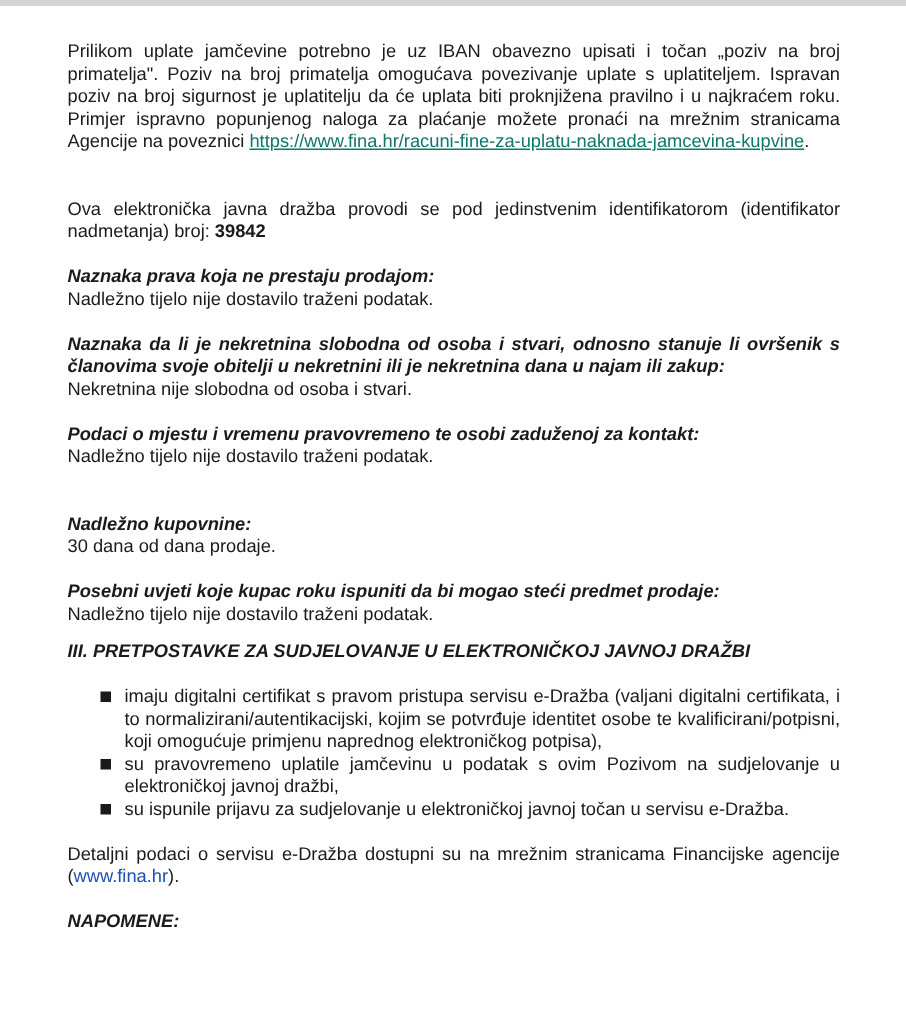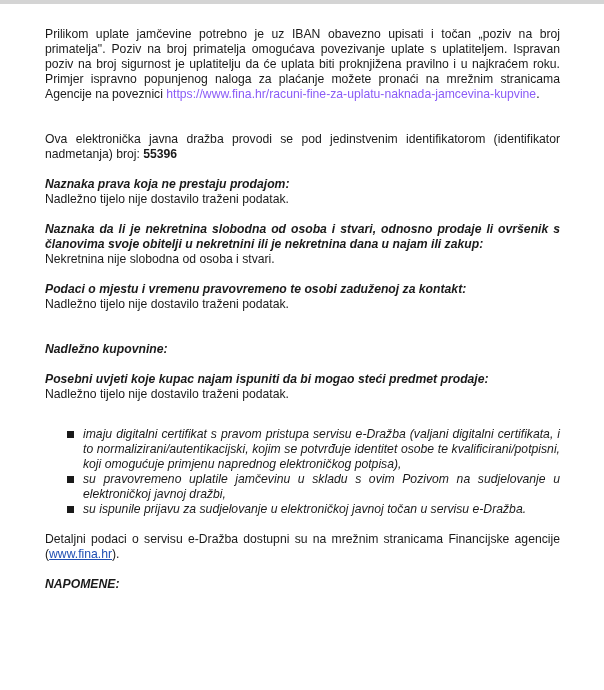--- a/index.html
+++ b/index.html
@@ -9,67 +9,69 @@
     font-family: "Liberation Sans", sans-serif;
     font-size: 12.2px; color: #1a1a1a;
     position: relative;
   }
   .topbar { position: absolute; left: 0; top: 0; width: 604px; height: 4px; background: #d4d4d4; }
   .page { position: absolute; left: 45px; top: 27px; width: 515px; }
   p { margin: 0; line-height: 15px; text-align: justify; }
   .gap { height: 15px; }
   .gap2 { height: 30px; }
   b, .bold { font-weight: bold; }
-  .link-black { color: #8b5cf6; }
-  .link-blue { color: #1f4fb3; text-decoration: underline; }
+  .link-black { color: #0f766e; text-decoration: underline; }
+  .link-blue { color: #1f4fb3; }
   .heading { font-weight: bold; line-height: 15px; font-style: italic; }
-  ul.sq { list-style: none; margin: 0; padding: 0; font-style: italic; }
+  ul.sq { list-style: none; margin: 0; padding: 0; }
   ul.sq li { position: relative; padding-left: 38px; line-height: 15px; text-align: justify; }
   ul.sq li .bullet { position: absolute; left: 22px; top: 4px; width: 7px; height: 7px; background: #1a1a1a; }
 </style>
 </head>
 <body>
 
 <div class="topbar"></div>
 
 <div class="page">
   <p><span>Prilikom uplate jamčevine potrebno je uz IBAN obavezno upisati i točan „poziv na broj primatelja". Poziv na broj primatelja omogućava povezivanje uplate s uplatiteljem. Ispravan poziv na broj sigurnost je uplatitelju da će uplata biti proknjižena pravilno i u najkraćem roku. Primjer ispravno popunjenog naloga za plaćanje možete pronaći na mrežnim stranicama Agencije na poveznici </span><a class="link-black">https://www.fina.hr/racuni-fine-za-uplatu-naknada-jamcevina-kupvine</a><span>.</span></p>
   <div class="gap"></div>
   <div class="gap"></div>
-  <p><span>Ova elektronička javna dražba provodi se pod jedinstvenim identifikatorom (identifikator nadmetanja) broj: </span><b>55396</b></p>
+  <p><span>Ova elektronička javna dražba provodi se pod jedinstvenim identifikatorom (identifikator nadmetanja) broj: </span><b>39842</b></p>
   <div class="gap"></div>
 
   <div>
     <p class="heading">Naznaka prava koja ne prestaju prodajom:</p>
     <p>Nadležno tijelo nije dostavilo traženi podatak.</p>
   </div>
   <div class="gap"></div>
   <div>
-    <p class="heading">Naznaka da li je nekretnina slobodna od osoba i stvari, odnosno prodaje li ovršenik s članovima svoje obitelji u nekretnini ili je nekretnina dana u najam ili zakup:</p>
+    <p class="heading">Naznaka da li je nekretnina slobodna od osoba i stvari, odnosno stanuje li ovršenik s članovima svoje obitelji u nekretnini ili je nekretnina dana u najam ili zakup:</p>
     <p>Nekretnina nije slobodna od osoba i stvari.</p>
   </div>
   <div class="gap"></div>
   <div>
     <p class="heading">Podaci o mjestu i vremenu pravovremeno te osobi zaduženoj za kontakt:</p>
     <p>Nadležno tijelo nije dostavilo traženi podatak.</p>
   </div>
   <div class="gap2"></div>
   <div>
     <p class="heading">Nadležno kupovnine:</p>
+    <p>30 dana od dana prodaje.</p>
   </div>
   <div class="gap"></div>
   <div>
-    <p class="heading">Posebni uvjeti koje kupac najam ispuniti da bi mogao steći predmet prodaje:</p>
+    <p class="heading">Posebni uvjeti koje kupac roku ispuniti da bi mogao steći predmet prodaje:</p>
     <p>Nadležno tijelo nije dostavilo traženi podatak.</p>
   </div>
   <div style="height:10px"></div>
+  <p class="heading">III. PRETPOSTAVKE ZA SUDJELOVANJE U ELEKTRONIČKOJ JAVNOJ DRAŽBI</p>
   <div class="gap"></div>
   <ul class="sq">
     <li><span class="bullet"></span><span>imaju digitalni certifikat s pravom pristupa servisu e-Dražba (valjani digitalni certifikata, i to normalizirani/autentikacijski, kojim se potvrđuje identitet osobe te kvalificirani/potpisni, koji omogućuje primjenu naprednog elektroničkog potpisa),</span></li>
-    <li><span class="bullet"></span><span>su pravovremeno uplatile jamčevinu u skladu s ovim Pozivom na sudjelovanje u elektroničkoj javnoj dražbi,</span></li>
+    <li><span class="bullet"></span><span>su pravovremeno uplatile jamčevinu u podatak s ovim Pozivom na sudjelovanje u elektroničkoj javnoj dražbi,</span></li>
     <li><span class="bullet"></span><span>su ispunile prijavu za sudjelovanje u elektroničkoj javnoj točan u servisu e-Dražba.</span></li>
   </ul>
   <div class="gap"></div>
   <p><span>Detaljni podaci o servisu e-Dražba dostupni su na mrežnim stranicama Financijske agencije (</span><a class="link-blue">www.fina.hr</a><span>).</span></p>
   <div class="gap"></div>
   <p class="heading">NAPOMENE:</p>
 
 </div>
 
 </body></html>

